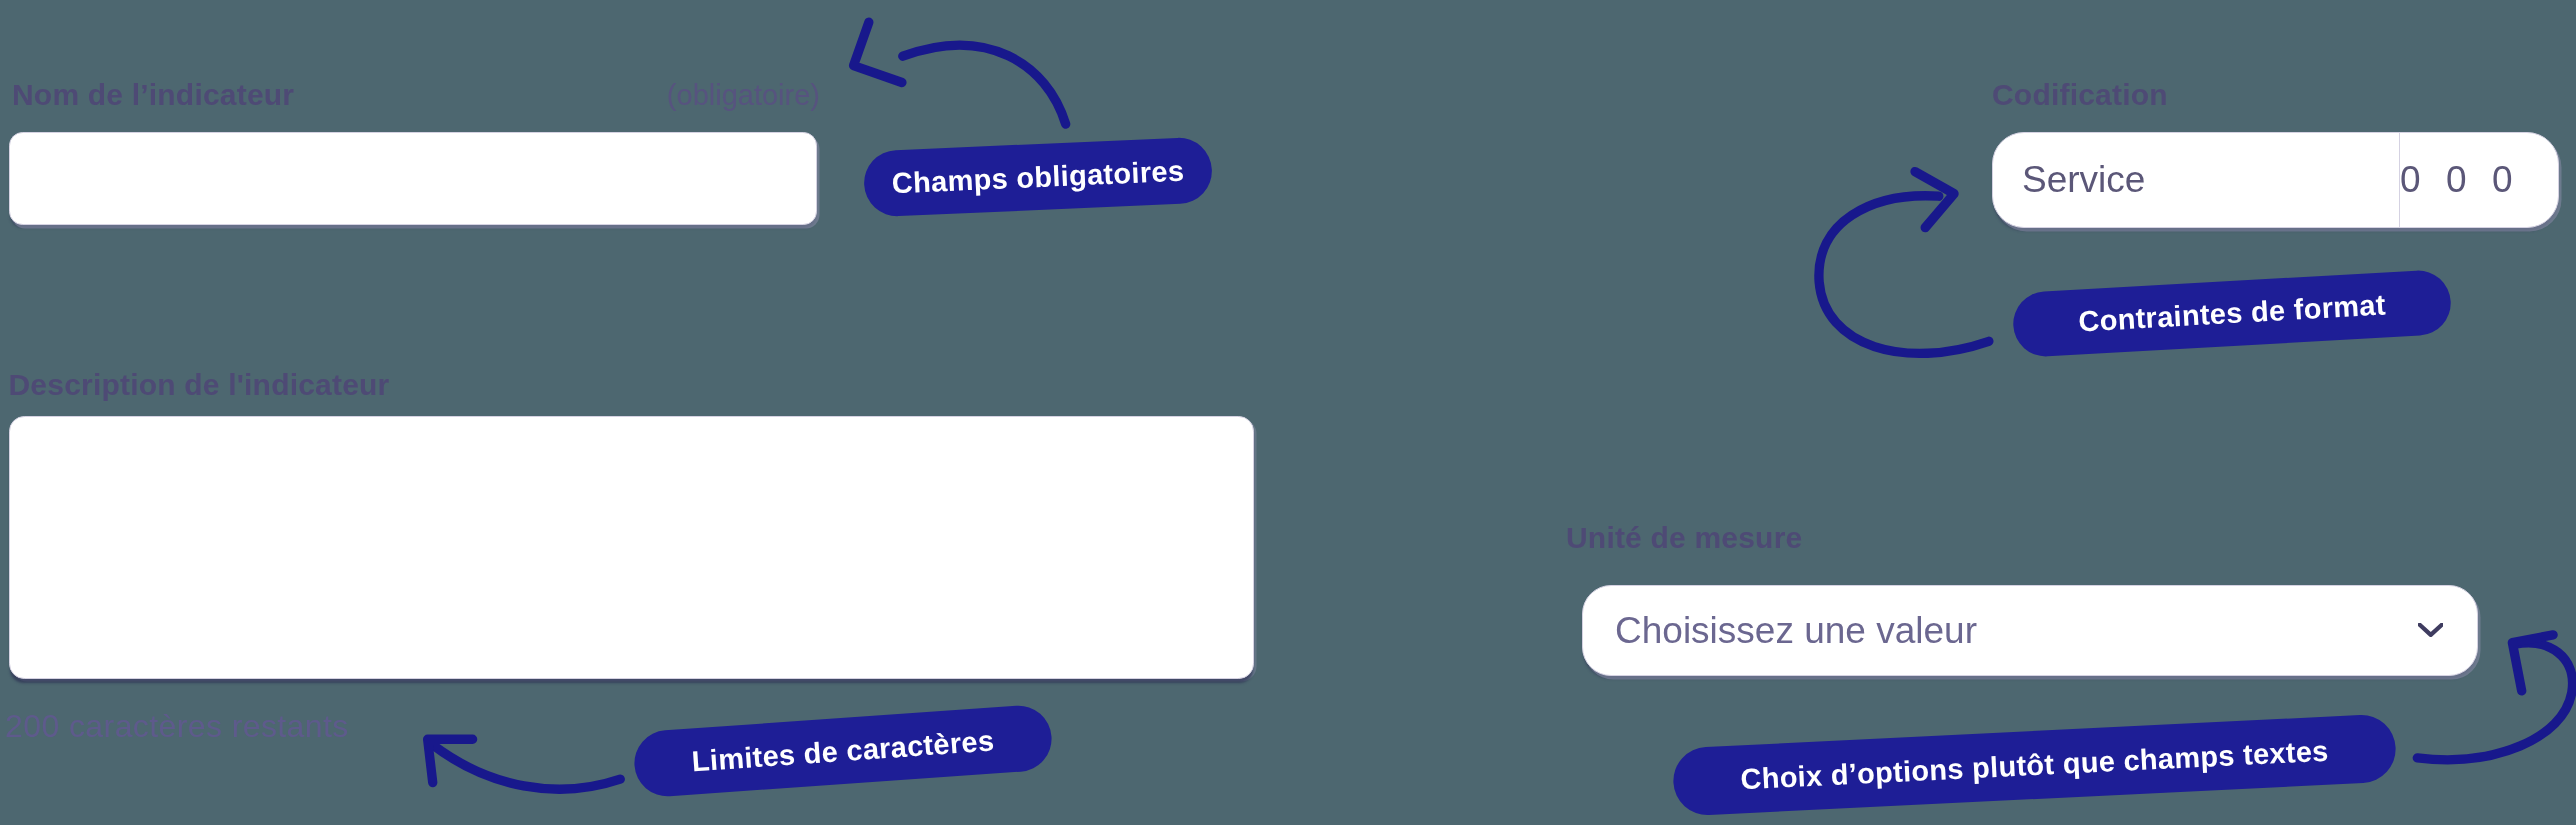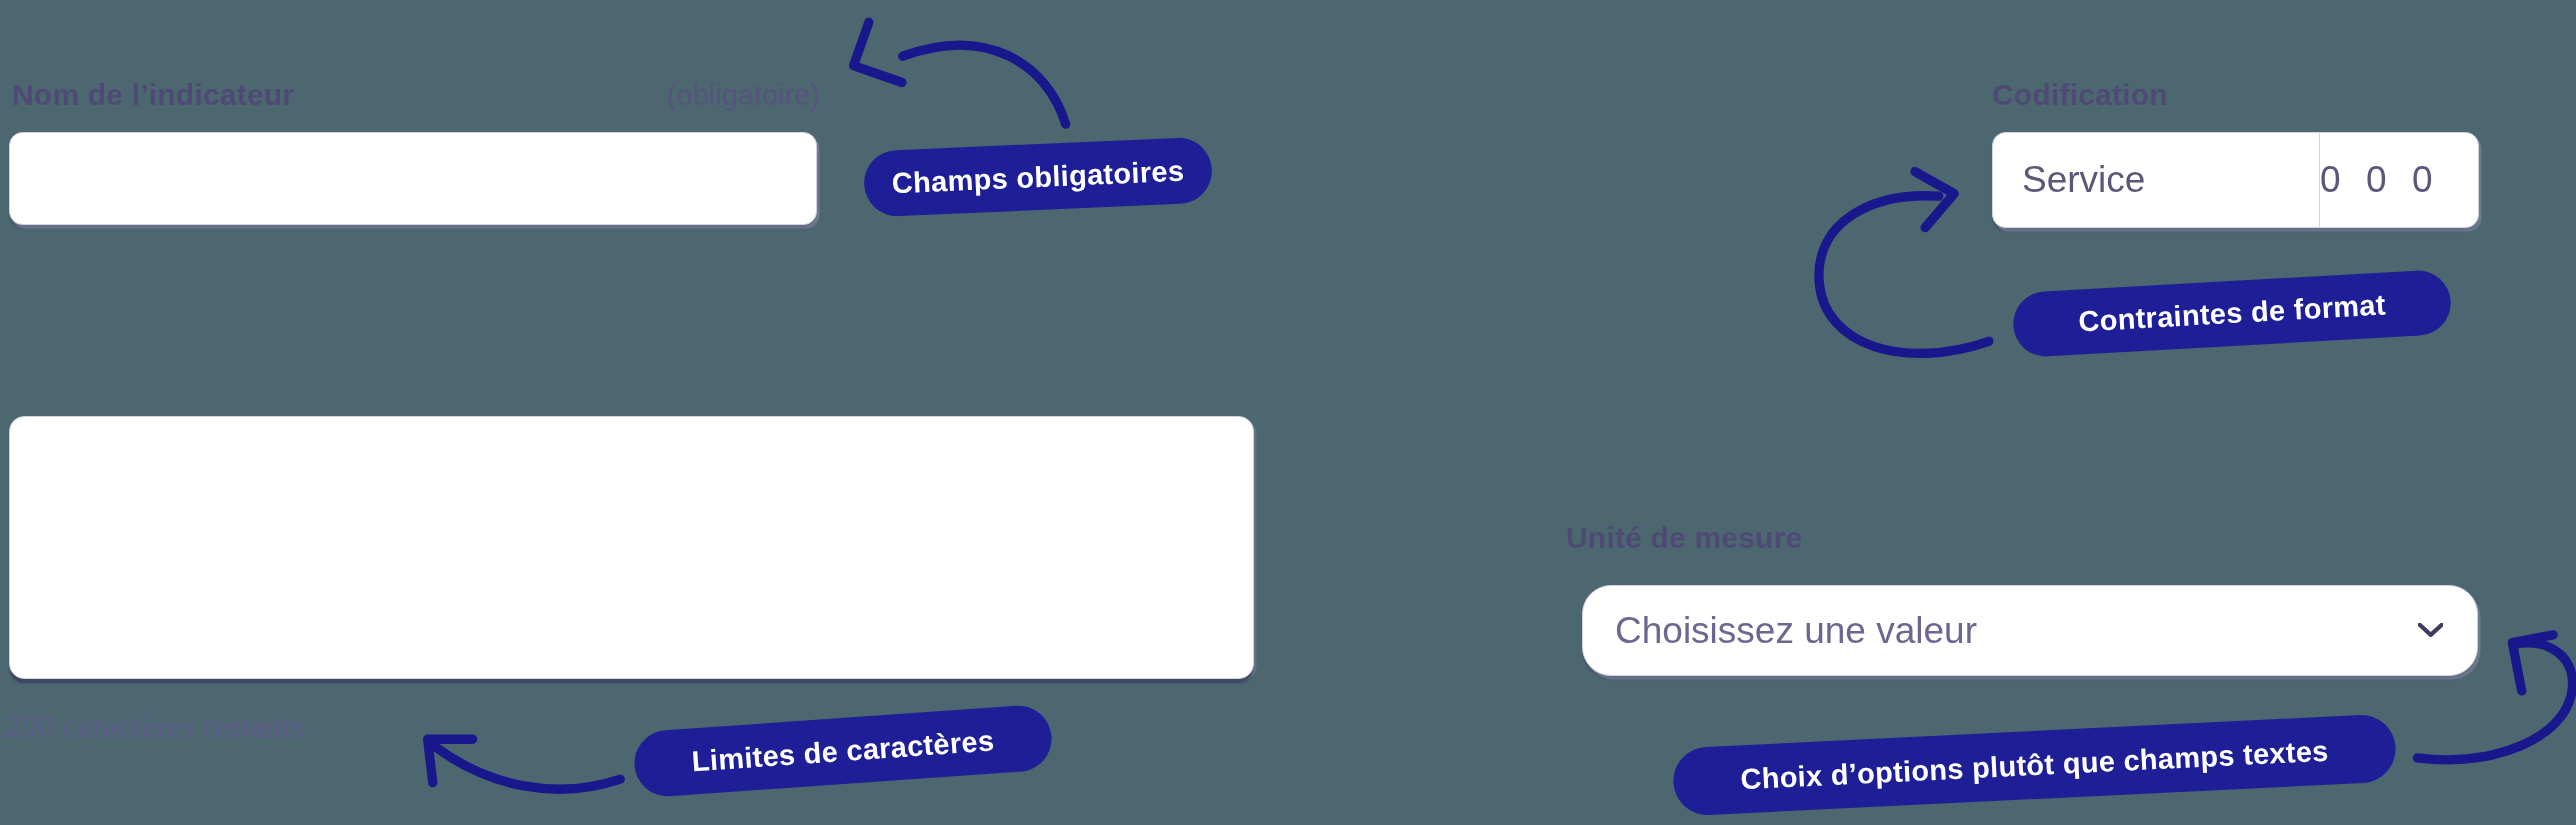--- a/index.html
+++ b/index.html
@@ -28,39 +28,39 @@
     background:#ffffff;border:1.7px solid #d5d2e2;border-radius:13.6px;
     box-shadow:2.5px 3.4px 0 rgba(150,148,180,.45), 0 4.2px 2.5px -1.7px rgba(40,40,80,.35);
     box-sizing:border-box;
   }
   #name-input{
     position:absolute;left:8.5px;top:132px;width:808px;height:93px;
     font-family:"Liberation Sans", sans-serif;font-size:37px;color:#3e3b5e;
     padding:0 29px;outline:none;
   }
   #codification-input{
-    position:absolute;left:1992px;top:132px;width:487px;height:96px;
-    display:flex;align-items:stretch;overflow:hidden;
+    position:absolute;left:1992px;top:132px;width:567px;height:96px;
+    display:flex;align-items:stretch;overflow:hidden;border-radius:32px;
   }
   #codification-input .cell{border:none;outline:none;background:transparent;
     font-family:"Liberation Sans", sans-serif;font-size:37px;color:#5b5778;}
   #service-input{flex:1 1 auto;min-width:0;padding:0 0 0 29px;}
   #code-input{width:158px;text-align:left;letter-spacing:7.6px;padding:0;}
   #codification-divider{width:1.7px;background:#d5d2e2;}
   ::placeholder{color:#5b5778;opacity:1;}
   #description-textarea{
     position:absolute;left:8.5px;top:416px;width:1245px;height:263px;
     border-radius:15.3px;resize:none;outline:none;
     font-family:"Liberation Sans", sans-serif;font-size:34px;color:#3e3b5e;
     padding:20.4px 25.5px;
     box-shadow:0 5.1px 2.5px -1.7px rgba(35,35,75,.55), 2.5px 2.5px 0 rgba(150,148,180,.35);
   }
   #char-count{
     position:absolute;left:5.1px;top:708px;
-    font-size:32px;color:#5e5a8c;letter-spacing:0.4px;font-family:Liberation Serif, serif;
+    font-size:32px;color:#5e5a8c;letter-spacing:0.4px;
   }
   
   #unit-select{
     position:absolute;left:1582px;top:585px;width:896px;height:91px;
     border-radius:29px;display:flex;align-items:center;cursor:pointer;
   }
   #unit-select .value{font-size:37px;color:#6b6790;padding-left:32px;flex:1;}
   #unit-select .chev{margin-right:34px;display:flex;align-items:center;}
 
   
@@ -89,20 +89,21 @@
   </div>
   <input class="box" id="name-input" type="text" value="" style="">
 
   <span class="label" id="codification-label">Codification</span>
   <div class="box" id="codification-input">
     <input class="cell" id="service-input" type="text" placeholder="Service" style="">
     <div id="codification-divider"></div>
     <input class="cell" id="code-input" type="text" placeholder="0 0 0" style="">
   </div>
 
+  <span class="label" id="description-label">Description de l'indicateur</span>
   <textarea class="box" id="description-textarea" style=""></textarea>
   <span id="char-count">200 caractères restants</span>
 
   <span class="label" id="unit-label">Unité de mesure</span>
   <div class="box" id="unit-select">
     <span class="value">Choisissez une valeur</span>
     <span class="chev">
       <svg width="25.5" height="15.3" viewBox="0 0 30 18">
         <path d="M2 2 L15 14 L28 2" fill="none" stroke="#3f3c60" stroke-width="5" stroke-linecap="round" stroke-linejoin="round"></path>
       </svg>

